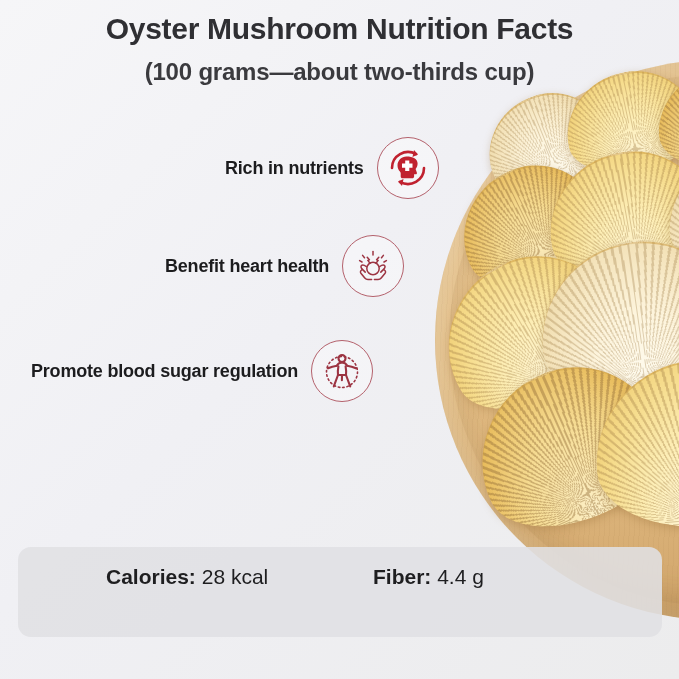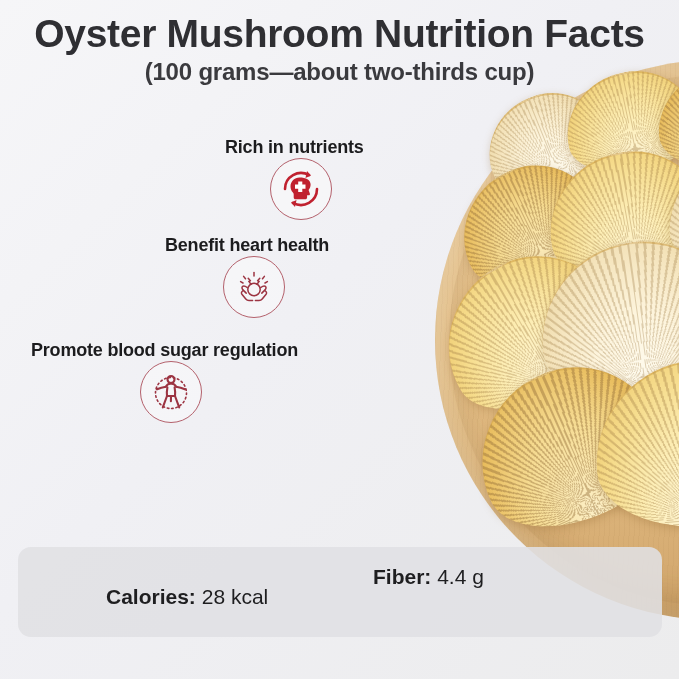--- a/index.html
+++ b/index.html
@@ -68,36 +68,35 @@
       repeating-conic-gradient(from 200deg at 50% 96%,
         rgba(150,112,58,.46) 0deg 1.2deg,
         rgba(255,246,220,0) 1.2deg 3.0deg),
       radial-gradient(ellipse at 50% 98%, #fdf0c8 0%, #f6dc93 45%, #e8bc5c 78%, #d8a646 100%);
   }
 
   
   .title{
     position:absolute;left:0;top:12px;width:679px;
     text-align:center;
-    font-size:39px;font-weight:bold;color:#2f2f33;
+    font-size:30px;font-weight:bold;color:#2f2f33;
     letter-spacing:-.3px;
   }
   .subtitle{
     position:absolute;left:0;top:58px;width:679px;
     text-align:center;
     font-size:24px;font-weight:700;color:#3a3a3e;
     letter-spacing:-.2px;
   }
 
   
   .benefit{
     position:absolute;
     display:flex;align-items:center;
     white-space:nowrap;
-    flex-direction:column;
   }
   .benefit .label{
     font-size:18px;font-weight:bold;color:#1c1c1e;
     letter-spacing:-.2px;
     margin-right:13px;
   }
   .icon-circle{
     width:62px;height:62px;flex:0 0 62px;
     border-radius:50%;
     border:1px solid #b4616c;
@@ -110,21 +109,21 @@
   
   .nutrition{
     position:absolute;
     left:18px;top:547px;width:644px;height:90px;
     background:rgba(224,224,228,.88);
     border-radius:13px;
     box-sizing:border-box;
     padding:14px 0 0 0;
   }
   .ncol{position:absolute;top:14px;}
-  .ncol.c1{left:88px;margin-top:20px;}
+  .ncol.c1{left:88px;}
   .ncol.c2{left:355px;}
   .nline{
     font-size:21px;color:#1e1e20;line-height:31px;
     white-space:nowrap;
   }
   .nline b{font-weight:bold;}
   .nval{font-weight:400;}
 </style>
 </head>
 <body>

